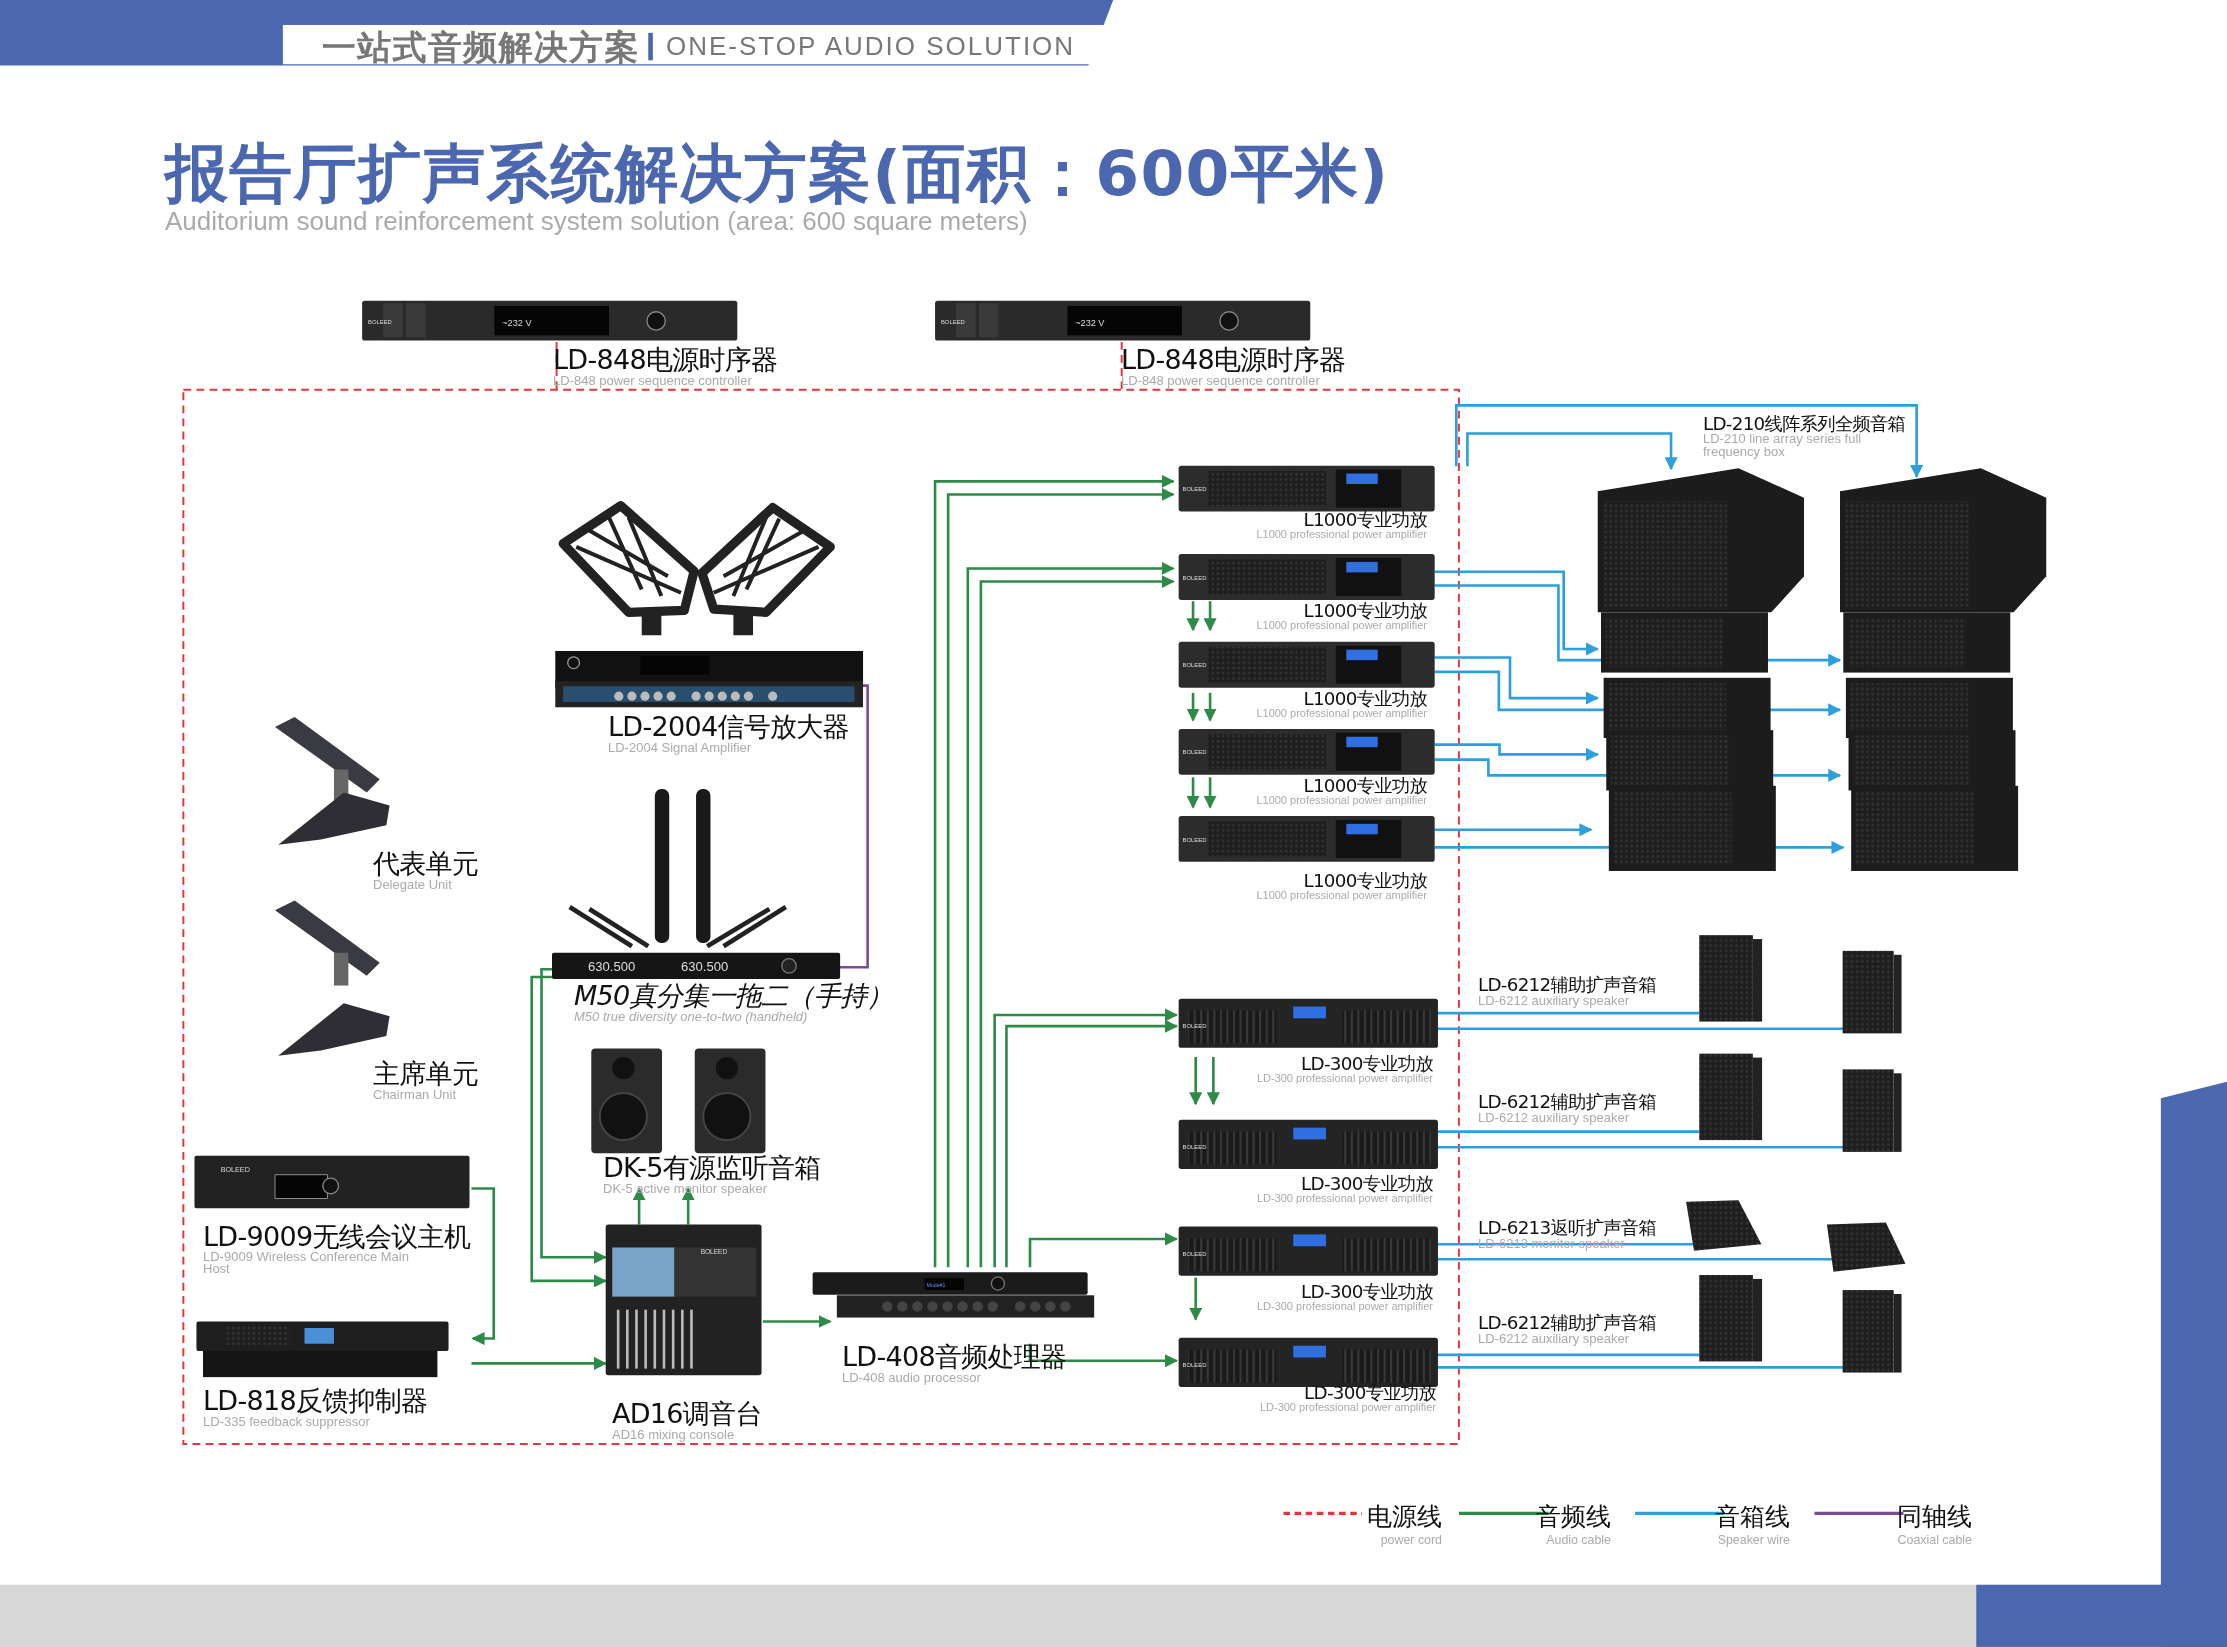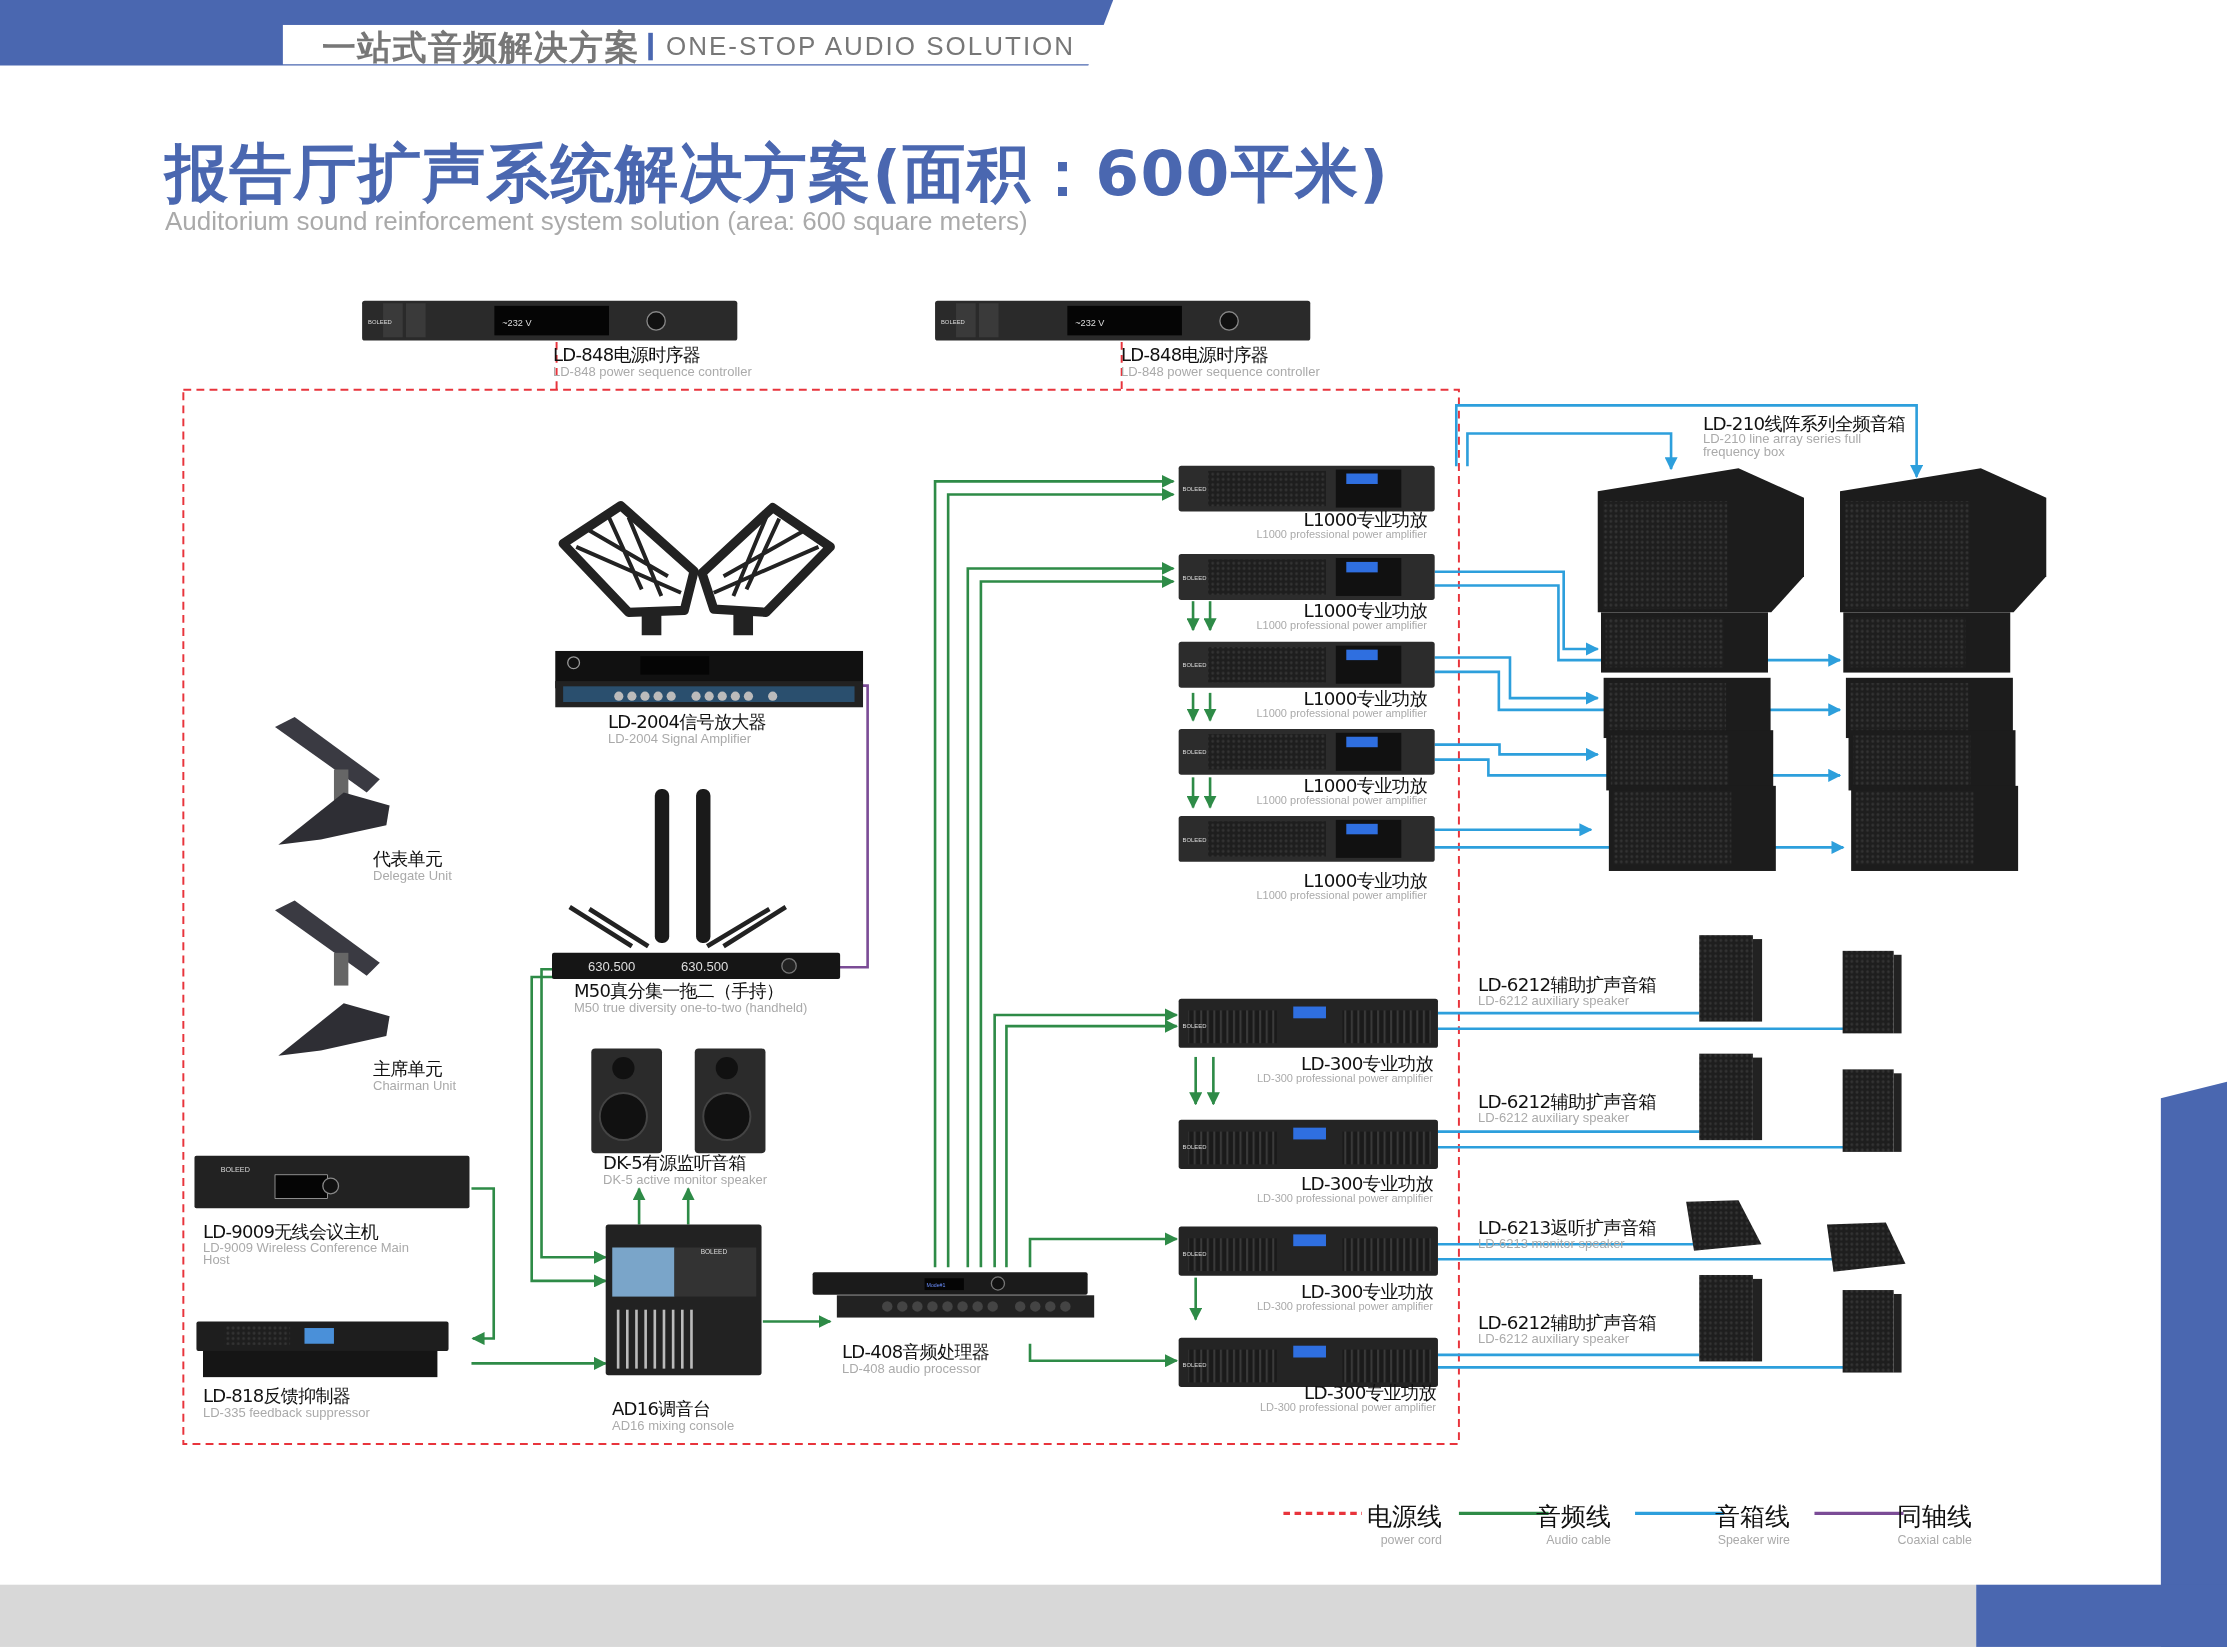--- a/index.html
+++ b/index.html
@@ -3,21 +3,21 @@
 <meta charset="utf-8">
 <style>
   html,body{margin:0;padding:0;background:#fff;}
   body{width:2227px;height:1647px;position:relative;overflow:hidden;font-family:"DejaVu Sans","Liberation Sans",sans-serif;}
   .abs{position:absolute;}
   .banner-text-cn{font-family:"DejaVu Serif",serif;font-weight:bold;color:#777;font-size:34px;letter-spacing:1.3px;}
   .banner-text-en{font-family:"Liberation Sans",sans-serif;color:#777;font-size:26px;letter-spacing:2px;font-weight:normal;}
   .title-cn{font-family:"DejaVu Sans",sans-serif;font-weight:bold;color:#4a67b0;font-size:63px;letter-spacing:1.3px;white-space:nowrap;}
   .title-en{font-family:"Liberation Sans",sans-serif;color:#aaa;font-size:26px;white-space:nowrap;}
   .lbl{position:absolute;white-space:nowrap;line-height:1.05;}
-  .lbl .cn{font-family:"DejaVu Sans",sans-serif;color:#111;font-size:18px;letter-spacing:-0.7px;}
+  .lbl .cn{font-family:"DejaVu Sans",sans-serif;color:#111;font-size:27px;letter-spacing:-0.7px;}
   .lbl .en{font-family:"Liberation Sans",sans-serif;color:#aaa;font-size:13px;}
   .lbl.right{text-align:right;}
   .lbl.mid .cn{font-size:18.3px;}
   .legend-item{position:absolute;text-align:right;white-space:nowrap;}
   .legend-item .cn{font-family:"DejaVu Sans",sans-serif;font-size:25px;color:#111;}
   .legend-item .en{font-family:"Liberation Sans",sans-serif;font-size:12.4px;color:#aaa;}
   svg text{font-family:"Liberation Sans",sans-serif;}
 </style>
 </head>
 <body>
@@ -403,21 +403,21 @@
 
 <div class="lbl" style="left:373px;top:850px;">
     <div class="cn">代表单元</div>
     <div class="en">Delegate Unit</div>
   </div>
 <div class="lbl" style="left:373px;top:1060px;">
     <div class="cn">主席单元</div>
     <div class="en">Chairman Unit</div>
   </div>
 
-<div class="lbl" style="left:574px;top:982px;">
+<div class="lbl" style="left:574px;top:982px;font-style:italic;">
     <div class="cn">M50真分集一拖二（手持）</div>
     <div class="en">M50 true diversity one-to-two (handheld)</div>
   </div>
 
 <div class="lbl" style="left:603px;top:1154px;">
     <div class="cn">DK-5有源监听音箱</div>
     <div class="en">DK-5 active monitor speaker</div>
   </div>
 
 <div class="lbl" style="left:203px;top:1223px;">

